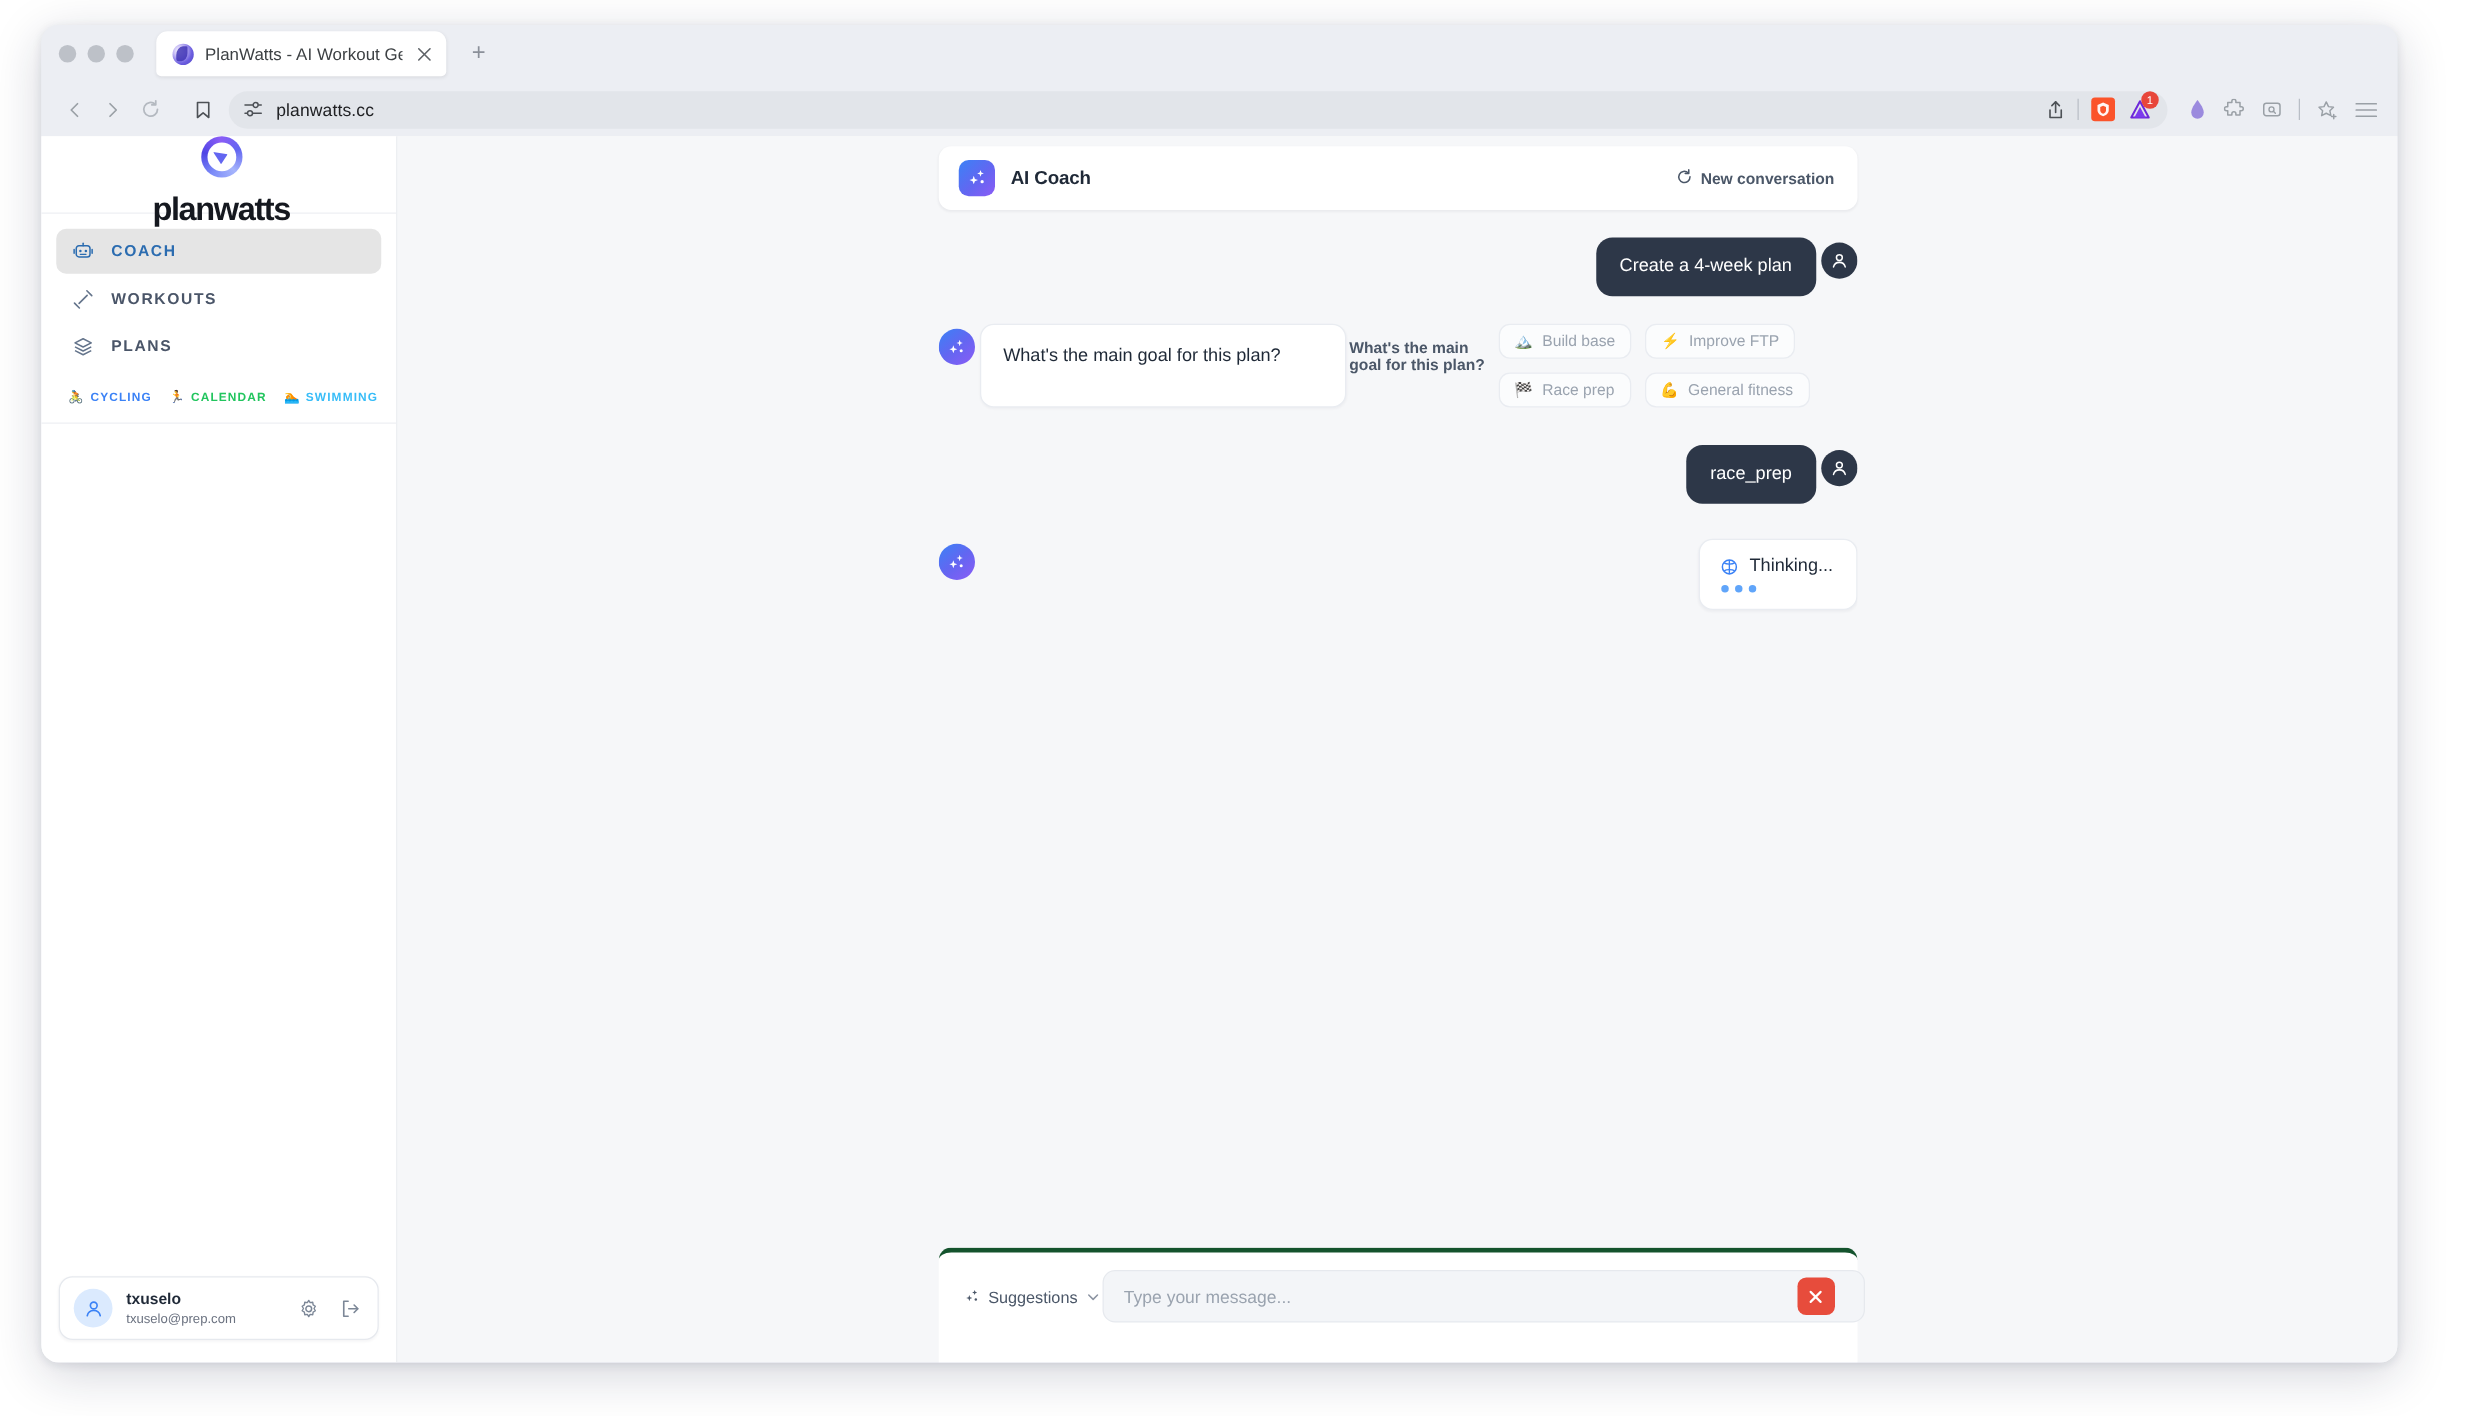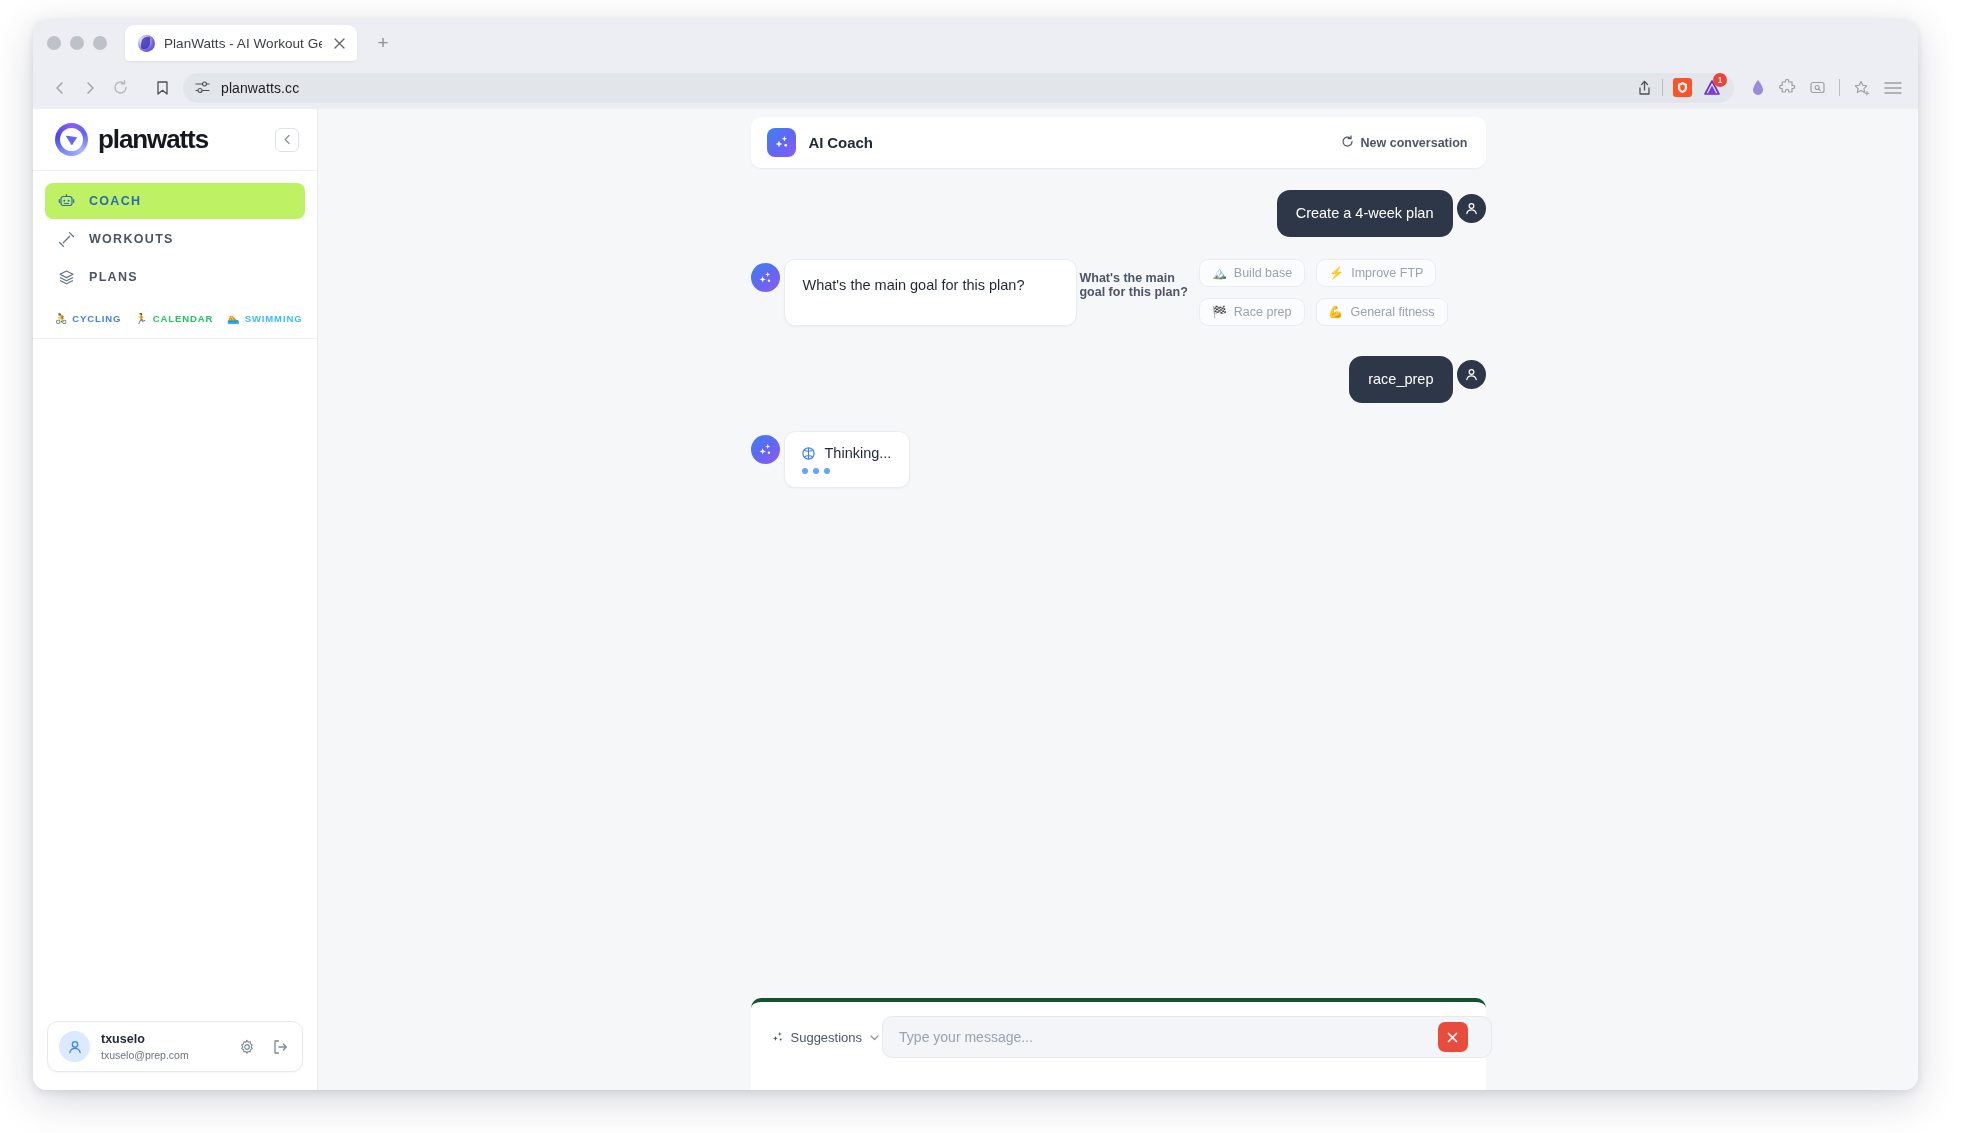--- a/index.html
+++ b/index.html
@@ -156,20 +156,21 @@
     border-right: 1px solid #e8eaee;
     display: flex;
     flex-direction: column;
   }
   #brand-row {
     height: 62px;
     display: flex; align-items: center;
     padding: 0 18px 0 22px;
     gap: 10px;
     border-bottom: 1px solid #eef0f3;
+    flex-direction: column;
   }
   .brand-logo {
     width: 33px; height: 33px; border-radius: 50%;
     flex: none;
     background: conic-gradient(from 210deg, #7c8cf8, #4f46e5, #8b5cf6, #6366f1, #a5b4fc, #7c8cf8);
     position: relative;
     display: flex; align-items: center; justify-content: center;
   }
   .brand-logo::before {
     content: ""; position: absolute;
@@ -200,21 +201,21 @@
 
   #nav { padding: 12px 12px 0 12px; }
   .nav-item {
     display: flex; align-items: center;
     height: 36px;
     padding: 0 12px;
     border-radius: 8px;
     gap: 14px;
     margin-bottom: 2px;
   }
-  .nav-item.active { background: #bef264; }
+  .nav-item.active { background: #e5e5e5; }
   .nav-icon { width: 18px; height: 18px; flex: none; display: flex; align-items: center; justify-content: center; color: #64748b; }
   .nav-item.active .nav-icon { color: #2b6cb0; }
   .nav-label {
     font-size: 12.5px; font-weight: bold;
     letter-spacing: 1.3px;
     color: #4a5568;
   }
   .nav-item.active .nav-label { color: #2b6cb0; }
 
   #sports {
@@ -687,21 +688,21 @@
           <div class="msg-row user" style="margin-top:30px;">
             <div class="bubble-user">race_prep</div>
             <div class="avatar-user">
               <svg width="15" height="15" viewBox="0 0 16 16">
                     <circle cx="8" cy="5.4" r="2.5" stroke="currentColor" stroke-width="1.3" fill="none"></circle>
                     <path d="M3 13.4 C3.6 10.8 5.6 9.5 8 9.5 C10.4 9.5 12.4 10.8 13 13.4" stroke="currentColor" stroke-width="1.3" fill="none" stroke-linecap="round"></path>
                   </svg>
             </div>
           </div>
 
-          <div class="msg-row" style="margin-top:28px;">
+          <div class="msg-row" style="margin-top:28px;justify-content:space-between;">
             <div class="avatar-ai">
               <svg width="16" height="16" viewBox="0 0 17 17">
                 <path d="M11.4 2 L12.1 4 L14.1 4.7 L12.1 5.4 L11.4 7.4 L10.7 5.4 L8.7 4.7 L10.7 4 Z" fill="#fff"></path>
                 <path d="M6 6.6 L6.9 9.1 L9.4 10 L6.9 10.9 L6 13.4 L5.1 10.9 L2.6 10 L5.1 9.1 Z" fill="#fff"></path>
                 <circle cx="12.7" cy="11.3" r="1.3" fill="#fff"></circle>
               </svg>
             </div>
             <div class="thinking-bubble">
               <div class="thinking-line">
                 <span style="color:#3b82f6;display:flex;">

